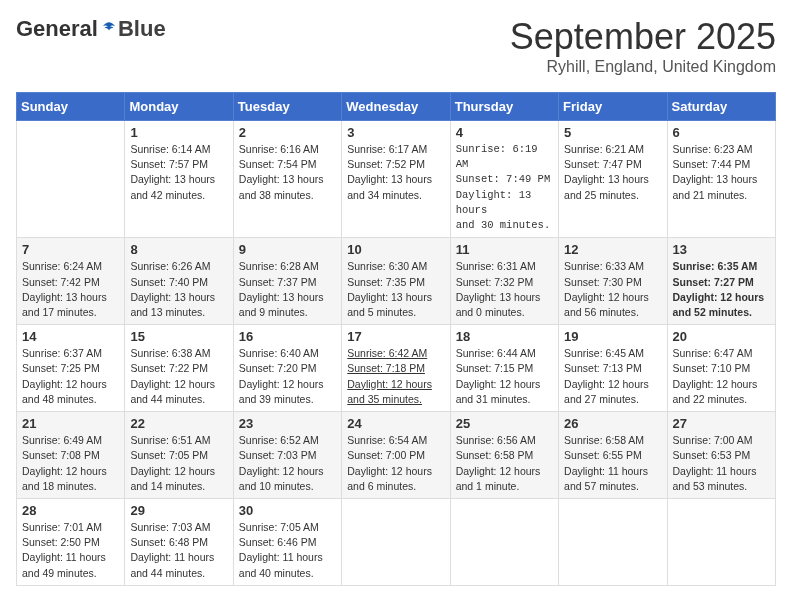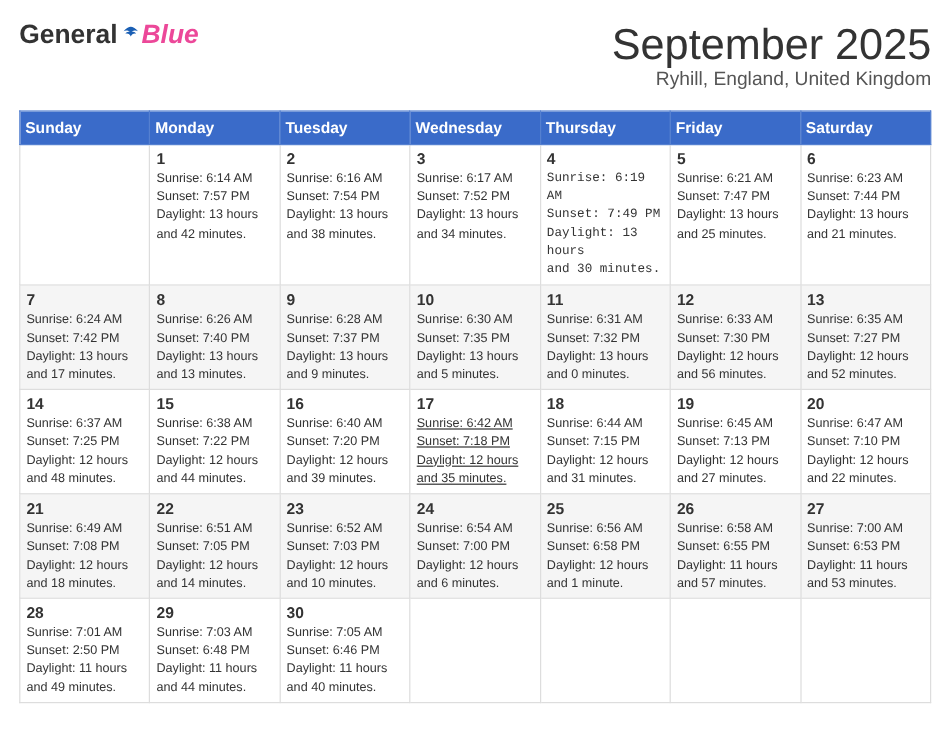--- a/index.html
+++ b/index.html
@@ -22,21 +22,21 @@
       align-items: flex-start;
     }
     .logo-text {
       display: flex;
       align-items: center;
       font-size: 22px;
       font-weight: bold;
       color: #333;
     }
     .logo-general { color: #333; }
-    .logo-blue { color: #ec4899; font-style: italic; }
+    .logo-blue { color: #404040; }
     .logo-icon {
       width: 18px;
       height: 18px;
       margin-left: 2px;
     }
     .title-block {
       text-align: right;
     }
     .month-title {
       font-size: 36px;
@@ -203,21 +203,21 @@
         </td>
         <td>
           <div class="day-num">12</div>
           <div class="day-detail" style="white-space: pre-line;">Sunrise: 6:33 AM
 Sunset: 7:30 PM
 Daylight: 12 hours
 and 56 minutes.</div>
         </td>
         <td>
           <div class="day-num">13</div>
-          <div class="day-detail" style="white-space: pre-line;">Sunrise: 6:35 AM
+          <div class="day-detail" style="white-space: pre-line; font-weight: bold;">Sunrise: 6:35 AM
 Sunset: 7:27 PM
 Daylight: 12 hours
 and 52 minutes.</div>
         </td>
       </tr>
       <tr>
         <td>
           <div class="day-num">14</div>
           <div class="day-detail" style="white-space: pre-line;">Sunrise: 6:37 AM
 Sunset: 7:25 PM

